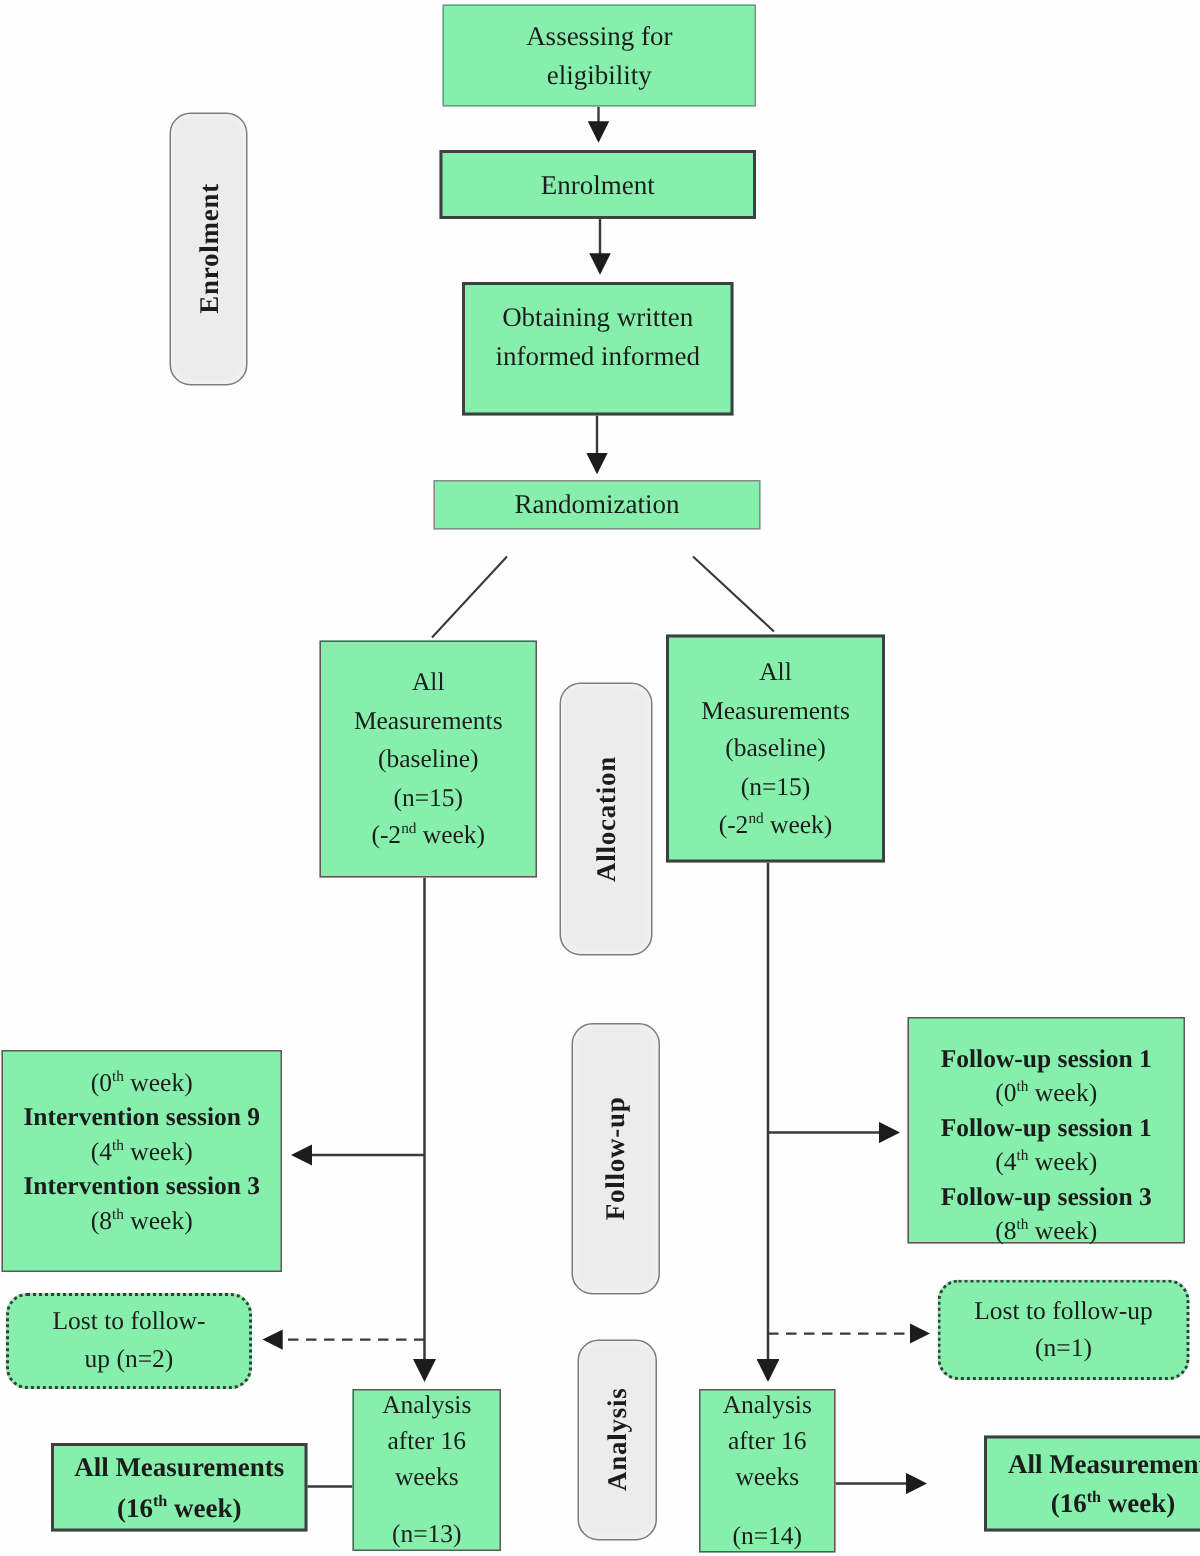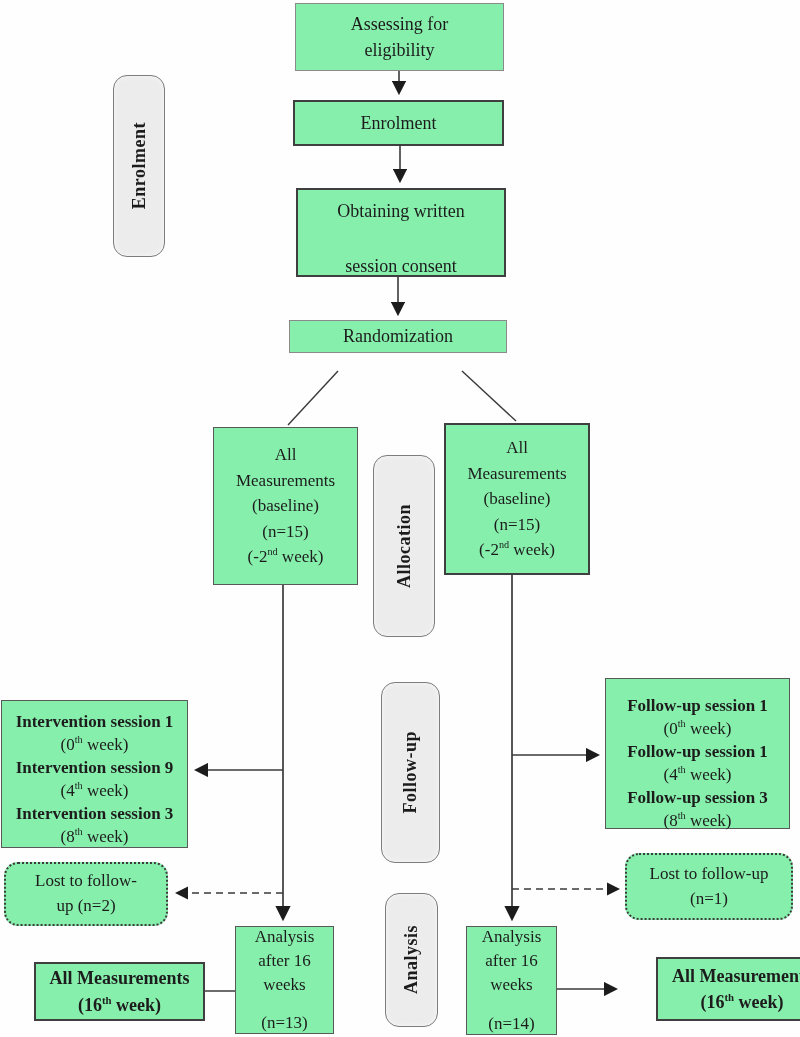--- a/index.html
+++ b/index.html
@@ -92,23 +92,23 @@
 
   <div class="box border-light fs18" style="left:295px; top:3px; width:209px; height:68px;">
     <div>Assessing for</div>
     <div>eligibility</div>
   </div>
 
   <div class="box border-dark fs18" style="left:293px; top:100px; width:211px; height:46px;">
     <div>Enrolment</div>
   </div>
 
-  <div class="box border-dark top-align fs18" style="left:296px; top:188px; width:210px; height:89px;gap:29px;">
+  <div class="box border-dark top-align fs18" style="left:308px; top:188px; width:181px; height:89px;">
     <div>Obtaining written</div>
-    <div>session consent</div>
+    <div>informed informed</div>
   </div>
 
   <div class="box border-light fs18" style="left:289px; top:320px; width:218px; height:33px;">
     <div>Randomization</div>
   </div>
 
   <div class="box" style="left:213px; top:427px; width:145px; height:158px; line-height:1.5;">
     <div>All</div>
     <div>Measurements</div>
     <div>(baseline)</div>
@@ -118,21 +118,20 @@
 
   <div class="box border-dark" style="left:444px; top:423px; width:146px; height:152px; line-height:1.5;">
     <div>All</div>
     <div>Measurements</div>
     <div>(baseline)</div>
     <div>(n=15)</div>
     <div><span>(-2</span><sup>nd</sup><span> week)</span></div>
   </div>
 
   <div class="box" style="left:1px; top:700px; width:187px; height:148px; justify-content:flex-start; padding-top:10px;">
-    <div class="session-title">Intervention session 1</div>
     <div class="session-week"><span>(0</span><sup>th</sup><span> week)</span></div>
     <div class="session-title">Intervention session 9</div>
     <div class="session-week"><span>(4</span><sup>th</sup><span> week)</span></div>
     <div class="session-title">Intervention session 3</div>
     <div class="session-week"><span>(8</span><sup>th</sup><span> week)</span></div>
   </div>
 
   <div class="box" style="left:605px; top:678px; width:185px; height:151px; justify-content:flex-start; padding-top:16px;">
     <div class="session-title">Follow-up session 1</div>
     <div class="session-week"><span>(0</span><sup>th</sup><span> week)</span></div>

